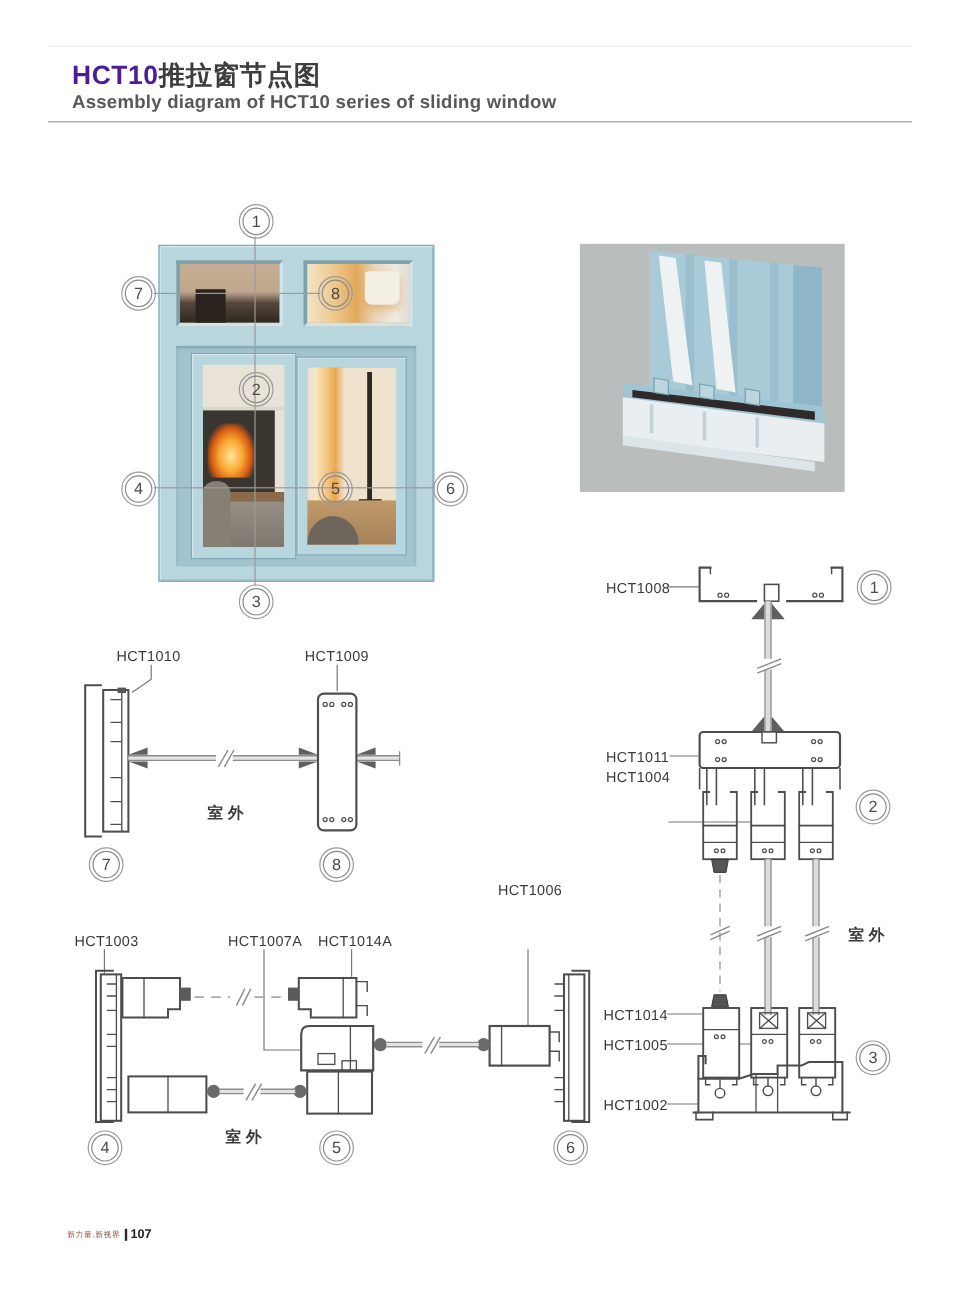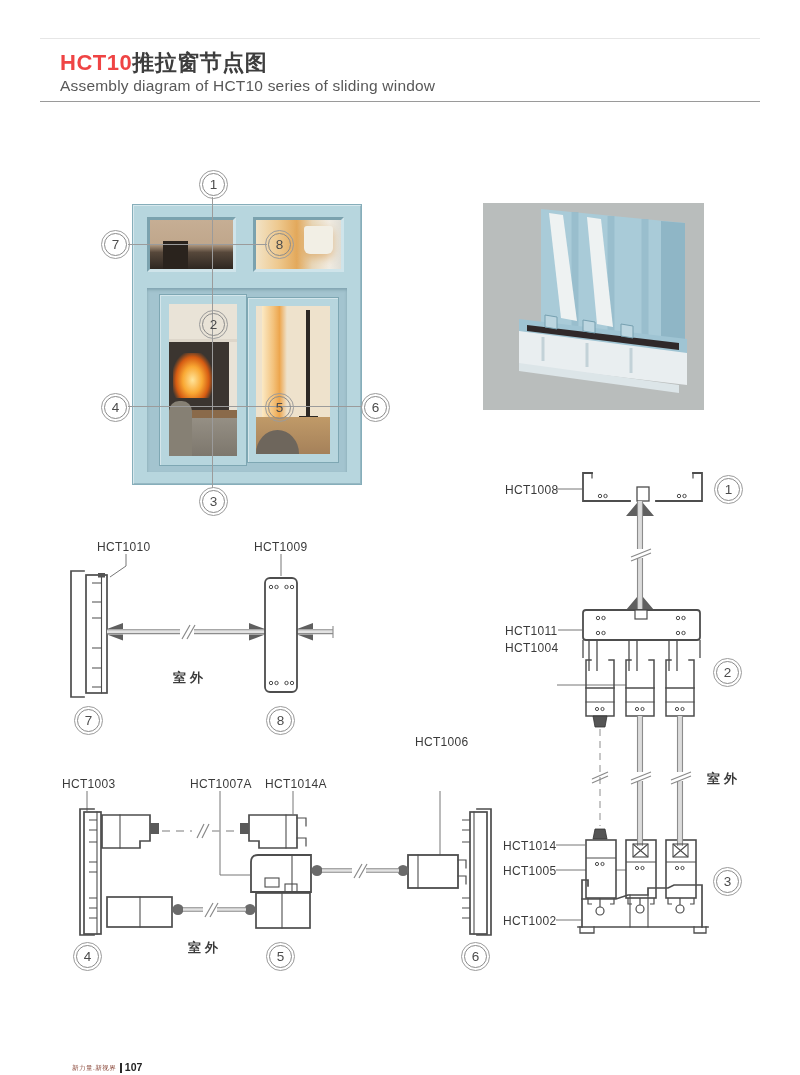--- a/index.html
+++ b/index.html
@@ -3,23 +3,23 @@
 <meta charset="utf-8">
 <style>
   html,body{margin:0;padding:0;background:#888;}
   .page{position:relative;width:800px;height:1075px;background:#ffffff;overflow:hidden;
         font-family:"Liberation Sans","DejaVu Sans",sans-serif;}
   .abs{position:absolute;}
   
   .rule{position:absolute;height:1px;background:#9a9a9a;}
   .rule.faint{background:#e6e6e6;}
   .title{position:absolute;left:60px;top:48px;font-size:22px;font-weight:bold;letter-spacing:.5px;white-space:nowrap;}
-  .title .code{color:#ef4444;}
+  .title .code{color:#4c1d95;}
   .title .cn{color:#3d3d3d;}
-  .subtitle{position:absolute;left:60px;top:77px;font-size:15.5px;color:#585858;letter-spacing:.2px;white-space:nowrap;}
+  .subtitle{position:absolute;left:60px;top:77px;font-size:15.5px;color:#585858;letter-spacing:.2px;white-space:nowrap;font-weight:bold;}
   
   .win{position:absolute;left:132px;top:204px;width:228px;height:279px;background:#b7d6de;
        border:1px solid #86aeba;box-shadow:inset 1px 1px 0 rgba(255,255,255,.45), inset -1px -1px 0 rgba(90,130,145,.35);}
   .pane{position:absolute;border:3px solid;border-color:#7ba2ae #cfe4ea #cfe4ea #7ba2ae;overflow:hidden;background:#c9b79d;}
   .glassA{position:absolute;inset:0;background:linear-gradient(180deg,#c6ae94 0%,#c0a78c 48%,#57483b 66%,#2e2721 100%);}
   .glassA .door{position:absolute;left:16%;top:42%;width:30%;height:60%;background:#2a231d;}
   .glassB{position:absolute;inset:0;background:linear-gradient(90deg,#f2e3c6 0%,#eec98f 26%,#e3a95c 48%,#e8d7b9 66%,#f1ece2 86%,#e0ded6 100%);}
   .glassB .shade{position:absolute;right:10%;top:12%;width:34%;height:58%;background:#f2efe5;border-radius:3px 3px 6px 6px;box-shadow:0 4px 8px rgba(215,150,70,.55);}
   .opening{position:absolute;left:14px;top:83px;width:200px;height:184px;background:#a3c4cf;box-shadow:inset 0 2px 3px rgba(70,105,120,.35);}
   .sash{position:absolute;background:#b7d6de;border:1px solid #7ea7b3;box-shadow:inset 1px 1px 0 rgba(255,255,255,.4);}
@@ -44,21 +44,21 @@
   .co{position:absolute;width:27px;height:27px;border:1px solid #9b9b9b;border-radius:50%;background:transparent;}
   .co i{position:absolute;inset:2px;border:1px solid #8a8a8a;border-radius:50%;font-style:normal;
         display:flex;align-items:center;justify-content:center;font-size:13.5px;color:#4c4c4c;background:transparent;}
   
   .render{position:absolute;left:483px;top:203px;width:221px;height:207px;}
   
   .plabel{position:absolute;font-size:12px;color:#3a3a3a;letter-spacing:.3px;white-space:nowrap;}
   .plabel.r{text-align:right;width:52px;}
   .outdoor{position:absolute;font-size:13px;font-weight:bold;color:#3a3a3a;letter-spacing:4px;white-space:nowrap;text-align:right;}
   
-  .footer{position:absolute;left:72px;top:1023px;display:flex;align-items:flex-end;margin-top:38px;}
+  .footer{position:absolute;left:56px;top:1023px;display:flex;align-items:center;}
   .brand{font-size:6.5px;color:#8c4a3c;letter-spacing:.5px;}
   .pagebar{width:1.5px;height:10px;background:#2a2a2a;margin:0 3px 0 4px;}
   .pagenum{font-size:10.5px;font-weight:bold;color:#222;}
 </style>
 </head>
 <body>
 
 <div class="page">
 
   <div class="rule faint" style="left:40px;top:38px;width:720px;"></div>

